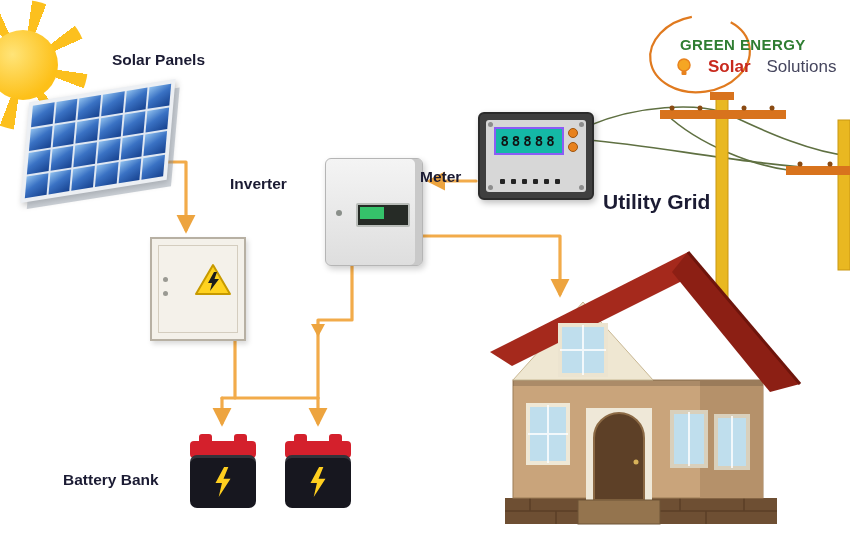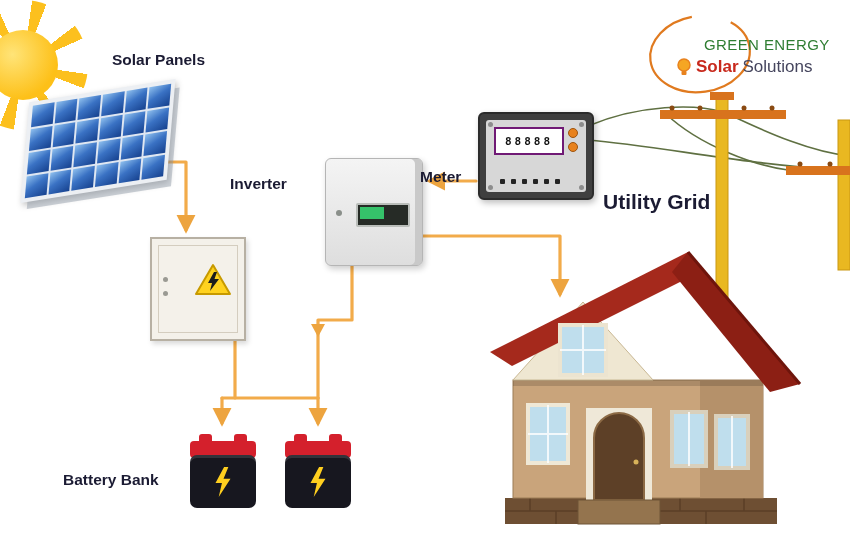--- a/index.html
+++ b/index.html
@@ -30,38 +30,38 @@
   
   .inv-box{position:absolute;left:325px;top:158px;width:96px;height:106px;z-index:2;border-radius:6px;border:1px solid #b5b5b5;
     background:linear-gradient(180deg,#f4f4f4,#dedede);box-shadow:inset -7px 0 0 #c9c9c9,2px 3px 6px rgba(0,0,0,.2);}
   .inv-display{position:absolute;right:12px;top:44px;width:50px;height:20px;background:#262b26;border:2px solid #b9bdb9;border-radius:2px;}
   .inv-display::after{content:'';position:absolute;left:2px;top:2px;width:24px;height:12px;background:#35c26a;}
   .inv-dot{position:absolute;left:10px;top:51px;width:6px;height:6px;border-radius:50%;background:#8a8f8a;}
 
   
   .meter-box{position:absolute;left:478px;top:112px;width:112px;height:84px;background:#3f3f3f;border:2px solid #2b2b2b;border-radius:6px;z-index:2;box-shadow:2px 3px 6px rgba(0,0,0,.25);}
   .meter-panel{position:absolute;inset:6px;background:#d7d7d7;border-radius:3px;}
-  .meter-display{position:absolute;left:8px;top:7px;width:66px;height:24px;background:#ffffff;border:2px solid #701a75;
-    font-family:"DejaVu Sans Mono",monospace;font-weight:bold;font-size:11px;letter-spacing:3px;color:#111;
+  .meter-display{position:absolute;left:8px;top:7px;width:66px;height:24px;background:#14b8a6;border:2px solid #8b5cf6;
+    font-family:"DejaVu Sans Mono",monospace;font-weight:bold;font-size:14px;letter-spacing:3px;color:#111;
     display:flex;align-items:center;justify-content:center;}
   .meter-dot{position:absolute;width:8px;height:8px;border-radius:50%;background:#e8821e;border:1px solid #9e5510;}
   .meter-vents{position:absolute;left:14px;bottom:8px;display:flex;gap:6px;}
   .meter-vents i{width:5px;height:5px;background:#242424;border-radius:1px;}
   .screw{position:absolute;width:5px;height:5px;border-radius:50%;background:#8d8d8d;}
 
   
   .battery{position:absolute;width:66px;height:74px;z-index:2;}
   .bat-term{position:absolute;top:0;width:13px;height:10px;background:#d4202c;border-radius:3px 3px 0 0;}
   .bat-cap{position:absolute;top:7px;left:0;width:66px;height:17px;background:#d4202c;border-radius:4px;}
   .bat-body{position:absolute;top:21px;left:0;width:66px;height:53px;background:#17171f;border-radius:7px;
     box-shadow:inset 0 3px 0 rgba(255,255,255,.12);display:flex;align-items:center;justify-content:center;}
 
   
-  .logo-line1{position:absolute;left:704px;top:36px;z-index:4;font-weight:normal;font-size:15px;letter-spacing:.4px;color:#2f7d32;}
-  .logo-line2{position:absolute;left:676px;top:57px;z-index:4;display:flex;align-items:center;gap:4px;font-size:17px;}
+  .logo-line1{position:absolute;left:680px;top:36px;z-index:4;font-weight:bold;font-size:15px;letter-spacing:.4px;color:#2f7d32;}
+  .logo-line2{position:absolute;left:676px;top:57px;z-index:4;display:flex;align-items:center;gap:16px;font-size:17px;}
   .logo-solar{color:#c8291d;font-weight:bold;}
   .logo-solutions{color:#46465e;}
 </style>
 </head>
 <body>
 
 <div id="stage">
 
   <svg id="wires" width="850" height="550" viewBox="0 0 850 550">
     <defs>

